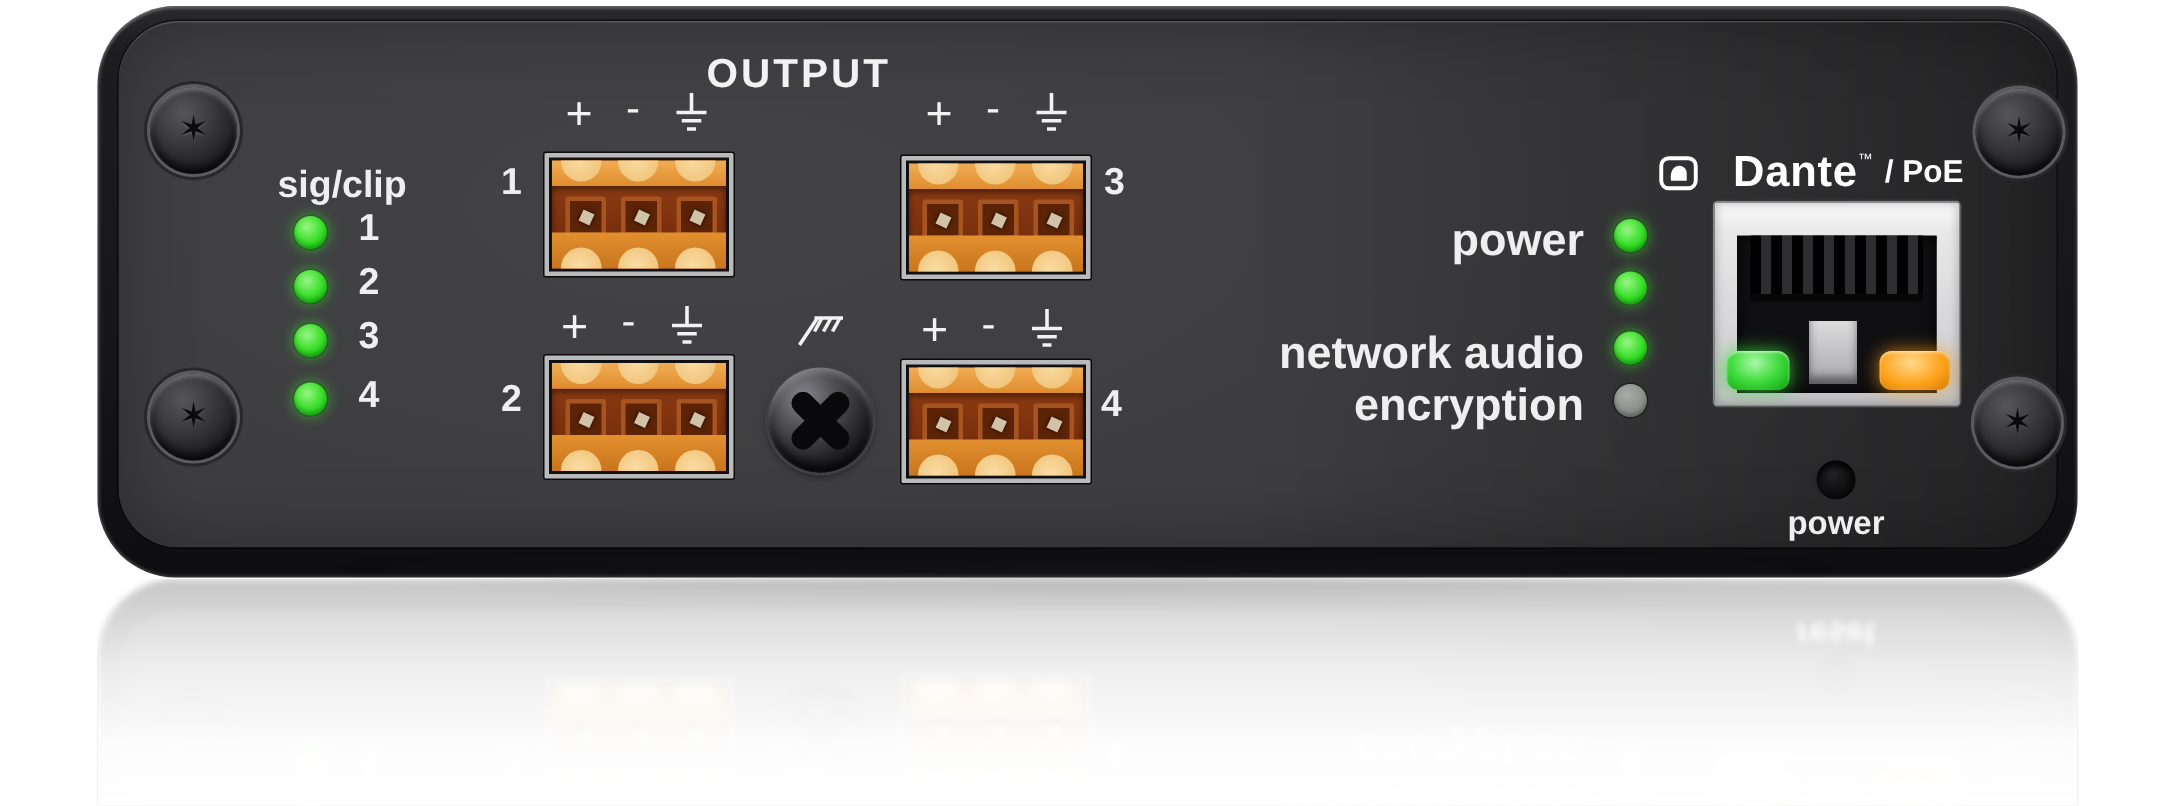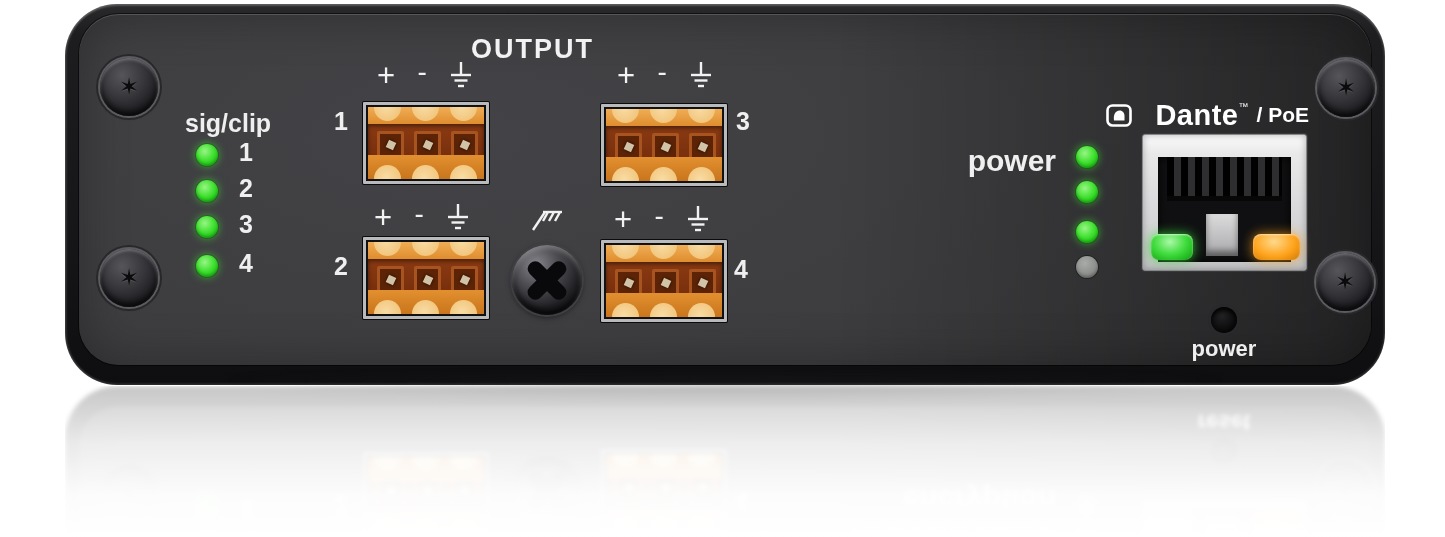--- a/index.html
+++ b/index.html
@@ -378,20 +378,22 @@
             <path d="M25 10 l-5 9"></path>
             <path d="M31 10 l-5 9"></path>
           </g>
         </svg>
       <div class="pscrew">
         <div class="pbar r1"></div>
         <div class="pbar r2"></div>
       </div>
 
       <div class="slabel" style="top:130px">power</div>
+      <div class="slabel" style="top:205px">network audio</div>
+      <div class="slabel" style="top:240px">encryption</div>
       <div class="led on statled" style="top:132px"></div>
       <div class="led on statled" style="top:167px"></div>
       <div class="led on statled" style="top:207px"></div>
       <div class="led off statled" style="top:242px"></div>
 
       <div class="dante-row">
         <svg width="28" height="28" viewBox="0 0 28 28">
             <rect x="2.5" y="4.5" width="23" height="20" rx="5" fill="none" stroke="#ffffff" stroke-width="2.6"></rect>
             <path d="M9 19.5 C8 13 11 9.5 14.5 9.5 C17.8 9.5 19.5 12 19.5 15 L19.5 19.5 Z" fill="#ffffff"></path>
           </svg>

